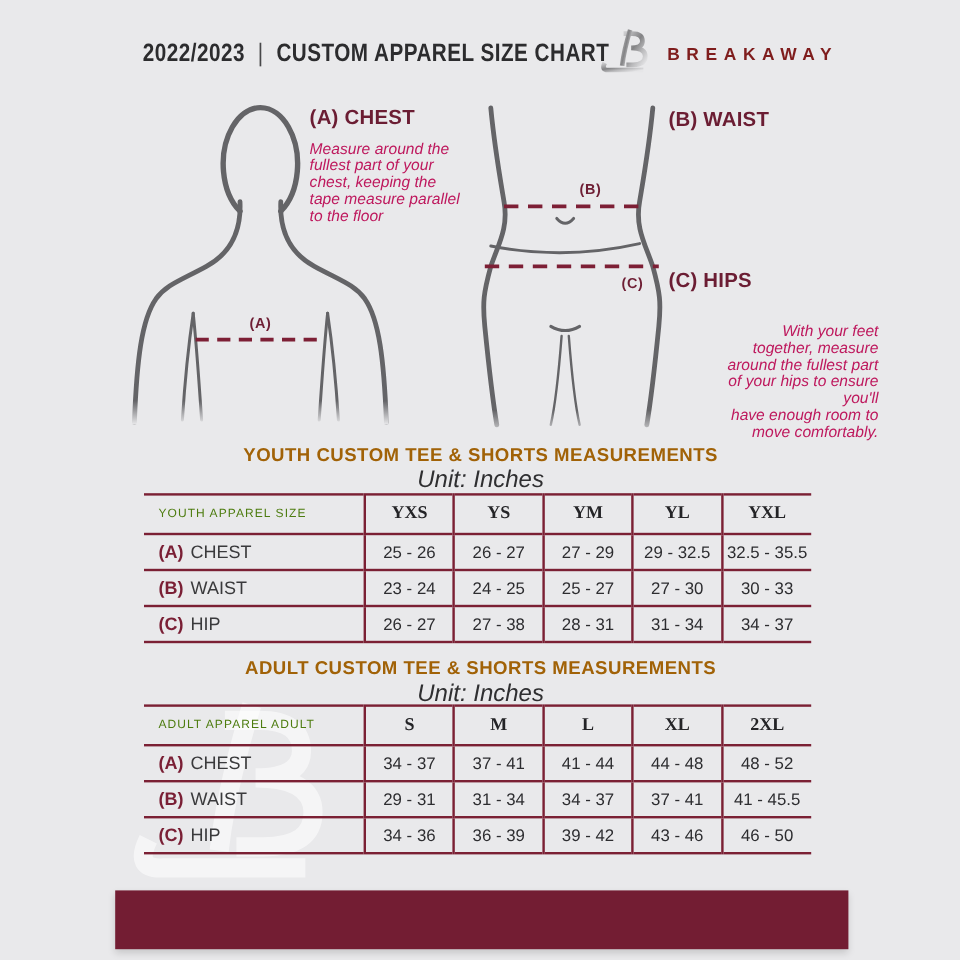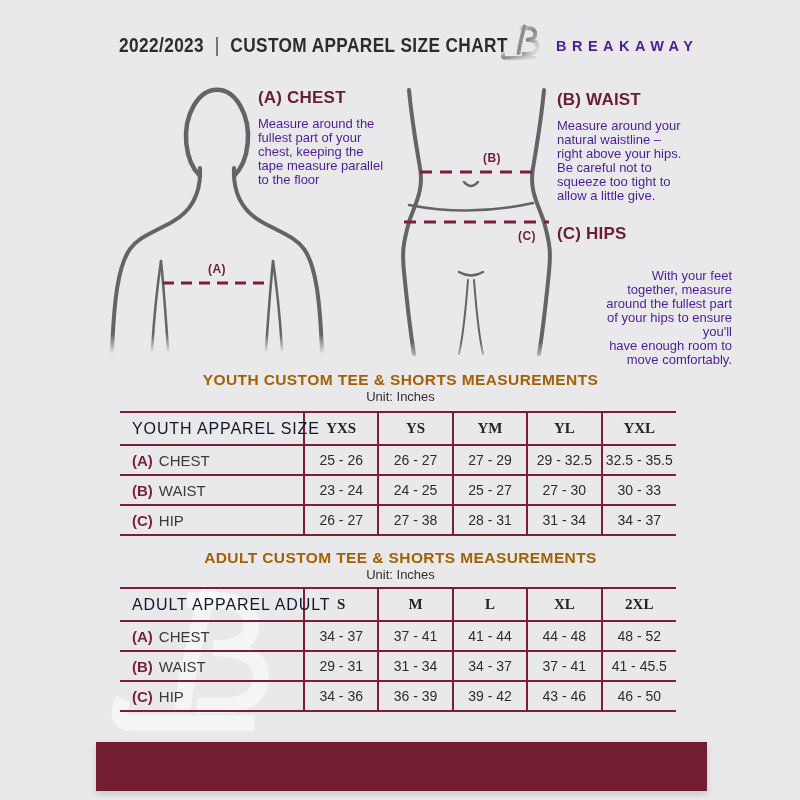--- a/index.html
+++ b/index.html
@@ -15,62 +15,62 @@
   .hdr-title{
     left:119px;top:33px;
     font-size:21px;font-weight:bold;letter-spacing:.5px;white-space:nowrap;
     color:#2c2c2e;
     transform:scaleX(.82);transform-origin:left top;
   }
   .hdr-title .divider{font-weight:normal;color:#48484a;padding:0 13px;}
   .logo-svg{left:500px;top:22px;width:44px;height:42px;}
   .brand{
     left:556px;top:38px;
-    font-size:14.5px;font-weight:bold;letter-spacing:5.5px;color:#4c1d95;white-space:nowrap;
+    font-size:14.5px;font-weight:bold;letter-spacing:5.5px;color:#7f1d1d;white-space:nowrap;
   }
 
   
   .fig1{left:108px;top:82px;width:216px;height:272px;}
   .fig2{left:396px;top:85px;width:160px;height:280px;}
   .marker{
     font-size:12px;font-weight:bold;color:#6e1e34;letter-spacing:.5px;
     transform:translateX(-50%);white-space:nowrap;
   }
 
   
   .guide-h{
     font-size:17px;font-weight:bold;color:#6b1d33;letter-spacing:.2px;white-space:nowrap;
   }
   .guide-p{
-    font-size:13px;line-height:1.08;color:#4c1d95;
+    font-size:13px;font-style:italic;line-height:1.08;color:#be185d;
     white-space:pre-line;width:175px;
   }
 
   
   .sec-title{
     left:87px;width:627px;text-align:center;
     font-size:15.5px;font-weight:bold;letter-spacing:.4px;color:#a16207;
   }
   .sec-unit{
     left:87px;width:627px;text-align:center;
-    font-size:13px;color:#2f2f31;
+    font-size:20px;font-style:italic;color:#2f2f31;
   }
 
   
   table.size-table{
     position:absolute;left:120px;width:556px;
     border-collapse:collapse;table-layout:fixed;
     border-top:2px solid #7b2034;
     background:transparent;
   }
   table.size-table tr{border-bottom:2px solid #7b2034;}
   table.size-table tr.head-row{height:33px;}
   table.size-table tr.data-row{height:30px;}
   td.apparel-label{
-    padding-left:12px;font-size:16px;color:#0f172a;letter-spacing:.9px;white-space:nowrap;
+    padding-left:12px;font-size:10px;color:#4d7c0f;letter-spacing:.9px;white-space:nowrap;
   }
   td.size-head{
     text-align:center;font-size:15px;font-weight:bold;color:#242427;
     border-left:2px solid #7b2034;
     font-family:Liberation Serif, serif;
   }
   td.row-head{padding-left:12px;font-size:15px;color:#3a3a3c;white-space:nowrap;}
   td.row-head .pfx{color:#7a1f35;font-weight:bold;margin-right:6px;}
   td.val{
     text-align:center;font-size:14px;color:#2d2d30;
@@ -161,26 +161,20 @@
   <div class="guide-h">(A) CHEST</div>
   <div class="guide-p" style="margin-top:9px;">Measure around the
 fullest part of your
 chest, keeping the
 tape measure parallel
 to the floor</div>
 </div>
 
 <div class="abs" style="left:557px;top:90px;">
   <div class="guide-h">(B) WAIST</div>
-  <div class="guide-p" style="margin-top:9px;">Measure around your
-natural waistline –
-right above your hips.
-Be careful not to
-squeeze too tight to
-allow a little give.</div>
 </div>
 
 <div class="abs" style="left:557px;top:224px;">
   <div class="guide-h">(C) HIPS</div>
   <div class="guide-p" style="margin-top:25px;text-align:right;">With your feet
 together, measure
 around the fullest part
 of your hips to ensure
 you'll
 have enough room to

